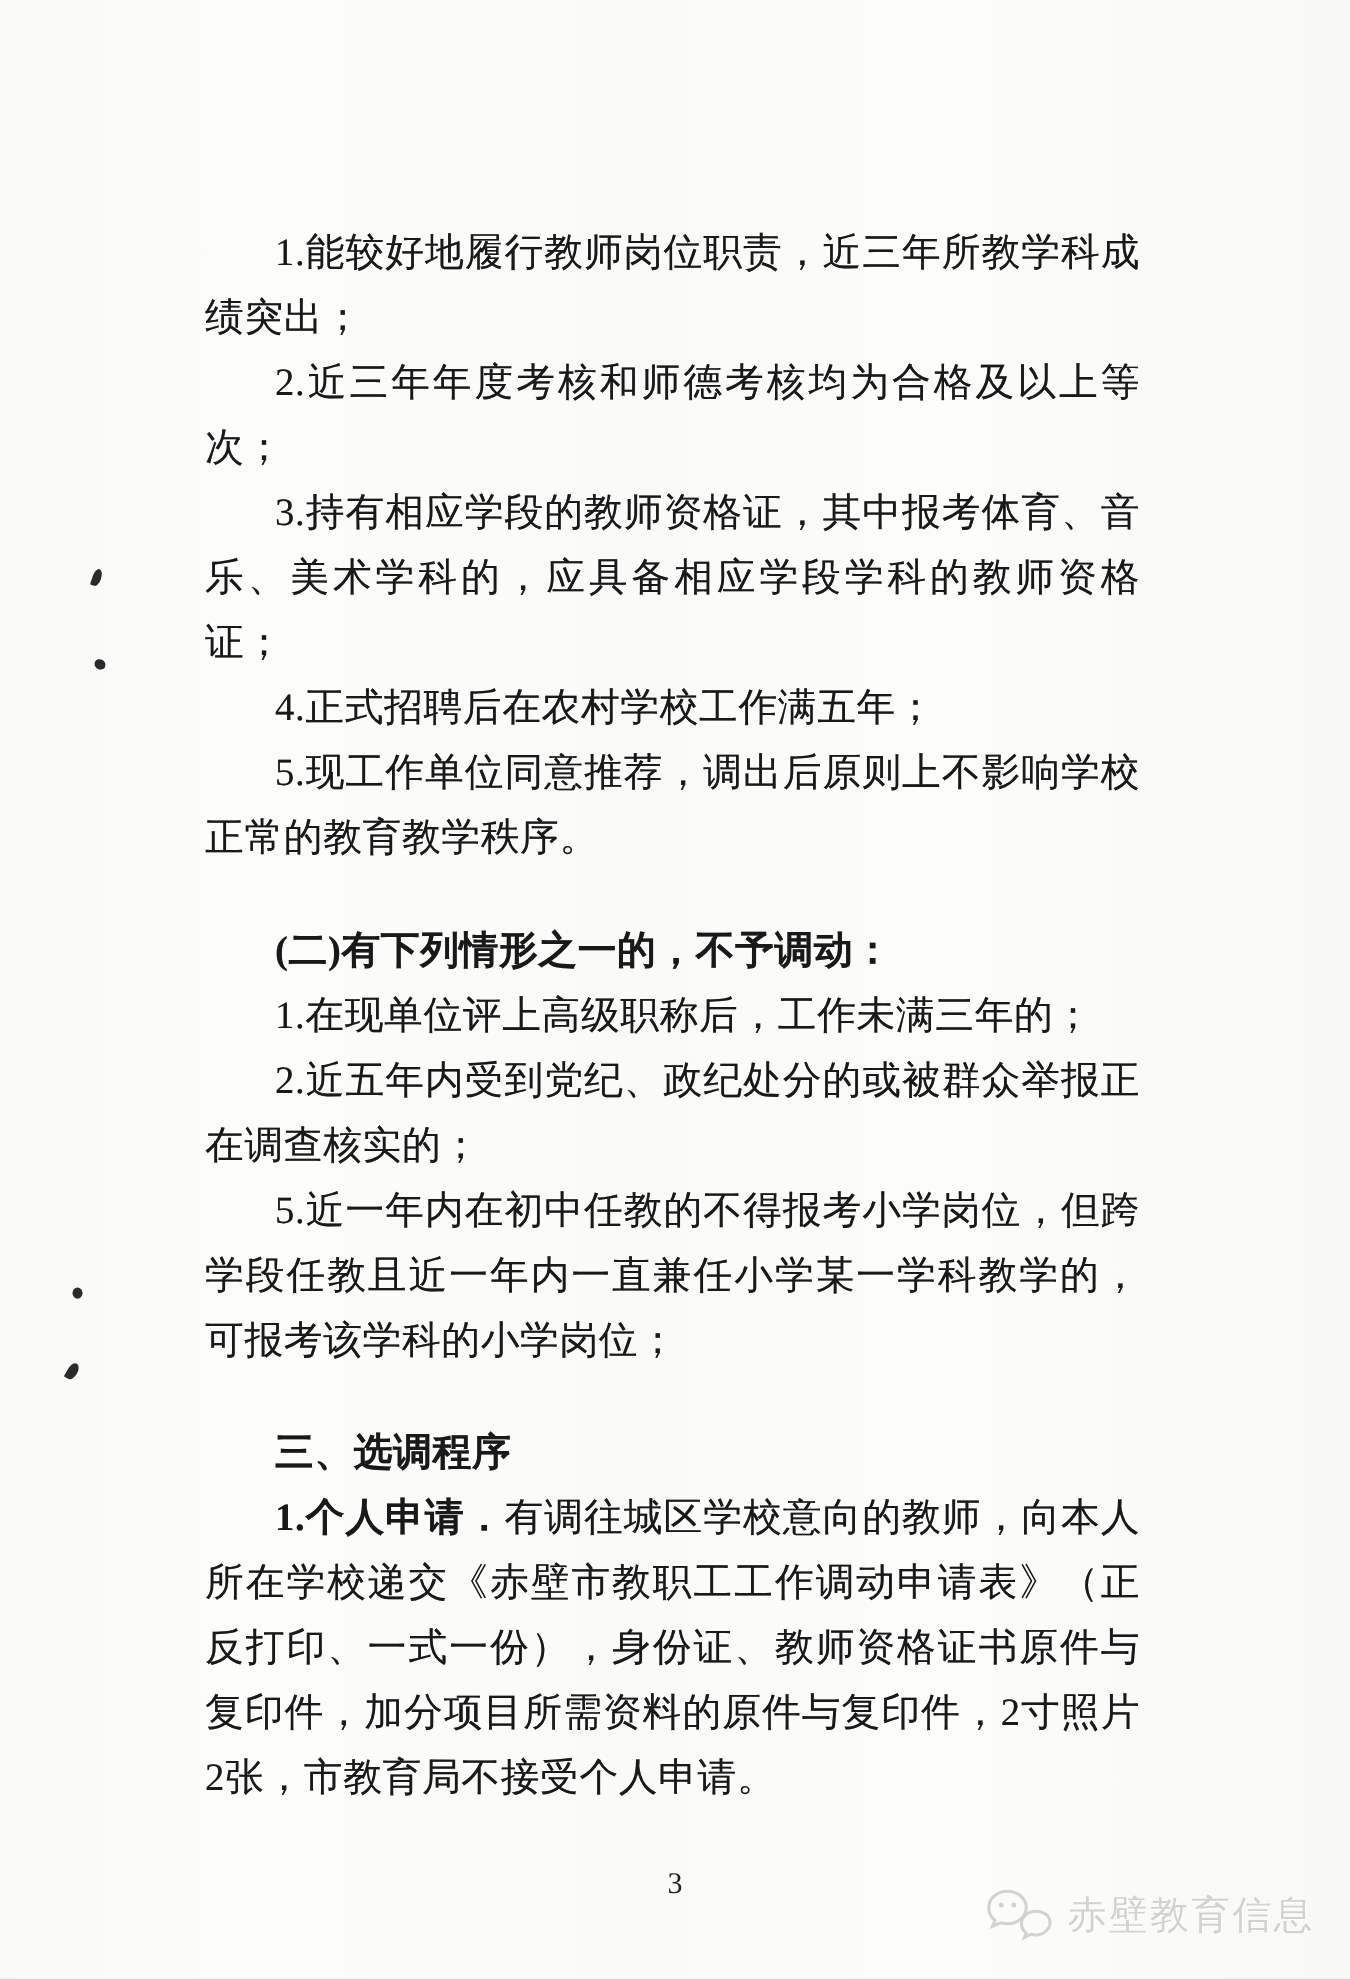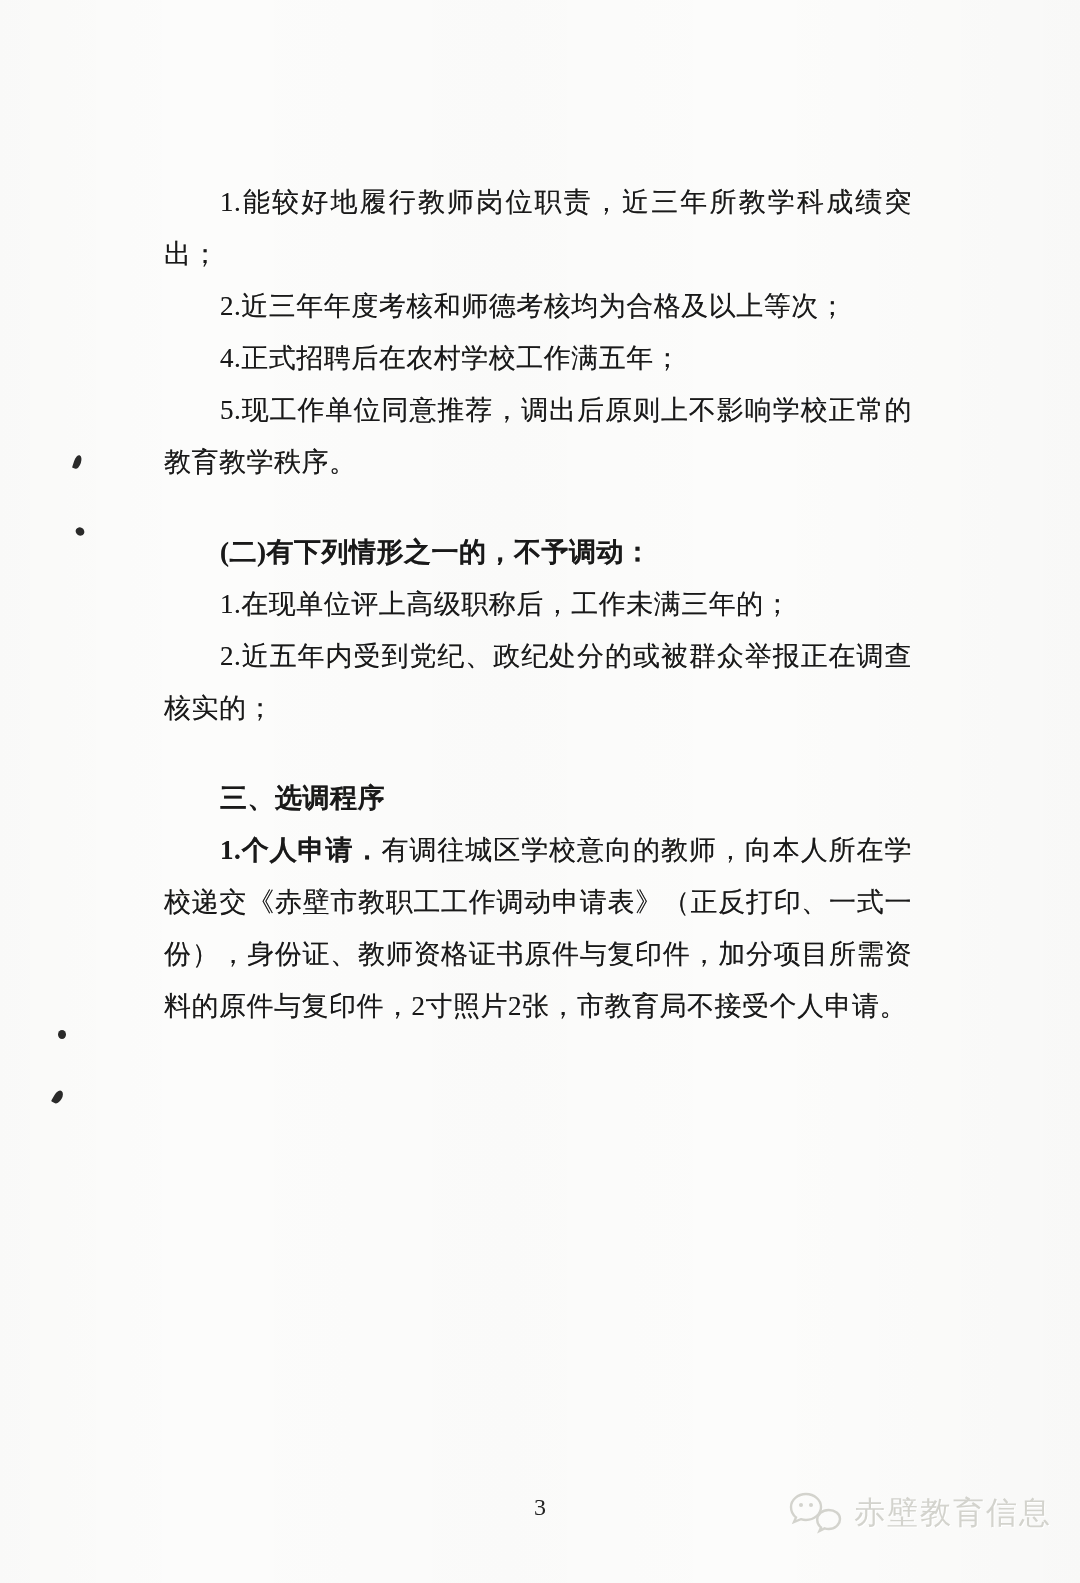--- a/index.html
+++ b/index.html
@@ -20,21 +20,21 @@
     color: #191919;
   }
   .content {
     position: absolute;
     left: 164px;
     top: 176px;
     width: 748px;
   }
   .para {
     margin: 0;
-    font-size: 27px;
+    font-size: 31px;
     line-height: 52px;
     text-align: justify;
     text-indent: 56px;
     letter-spacing: 0.5px;
     text-shadow: 0 0 0.5px rgba(20,20,20,0.55);
   }
   .para.heading {
     font-weight: bold;
     margin-top: 38px;
   }
@@ -47,21 +47,21 @@
     width: 1080px;
     top: 1492px;
     text-align: center;
     font-size: 24px;
     line-height: 30px;
     color: #222;
   }
   .watermark {
     position: absolute;
     right: 28px;
-    bottom: 47px;
+    bottom: 28px;
     display: flex;
     align-items: center;
     gap: 10px;
     color: #d3d3cd;
     font-size: 31px;
     letter-spacing: 2px;
     text-shadow: 1px 1px 0 #ffffff;
     user-select: none;
   }
   .wm-icon { display: inline-block; line-height: 0; }
@@ -77,25 +77,27 @@
   .a4 { left: 54px;  top: 1090px; width: 8px;  height: 14px; transform: rotate(30deg); }
 </style>
 </head>
 <body>
 
 <div class="page">
 
   <div class="content">
       <p class="para">1.能较好地履行教师岗位职责，近三年所教学科成绩突出；</p>
       <p class="para">2.近三年年度考核和师德考核均为合格及以上等次；</p>
+      <p class="para">3.持有相应学段的教师资格证，其中报考体育、音乐、美术学科的，应具备相应学段学科的教师资格证；</p>
       <p class="para">4.正式招聘后在农村学校工作满五年；</p>
       <p class="para">5.现工作单位同意推荐，调出后原则上不影响学校正常的教育教学秩序。</p>
       <p class="para heading">(二)有下列情形之一的，不予调动：</p>
       <p class="para">1.在现单位评上高级职称后，工作未满三年的；</p>
       <p class="para">2.近五年内受到党纪、政纪处分的或被群众举报正在调查核实的；</p>
+      <p class="para">5.近一年内在初中任教的不得报考小学岗位，但跨学段任教且近一年内一直兼任小学某一学科教学的，可报考该学科的小学岗位；</p>
       <p class="para heading">三、选调程序</p>
       <p class="para"><b>1.个人申请．</b>有调往城区学校意向的教师，向本人所在学校递交《赤壁市教职工工作调动申请表》（正反打印、一式一份），身份证、教师资格证书原件与复印件，加分项目所需资料的原件与复印件，2寸照片2张，市教育局不接受个人申请。</p>
     </div>
 
   <span class="artifact a1"></span>
   <span class="artifact a2 dot"></span>
   <span class="artifact a3 dot"></span>
   <span class="artifact a4"></span>
 
   <div class="page-number">3</div>

